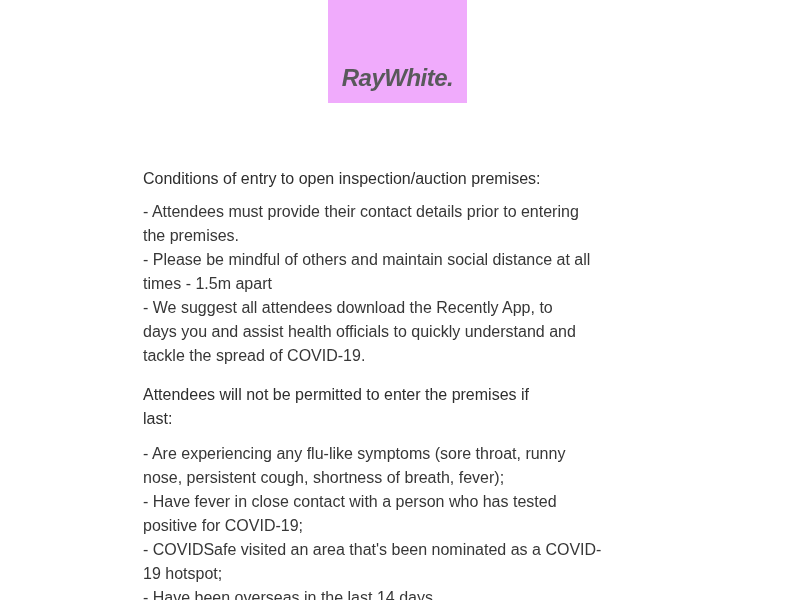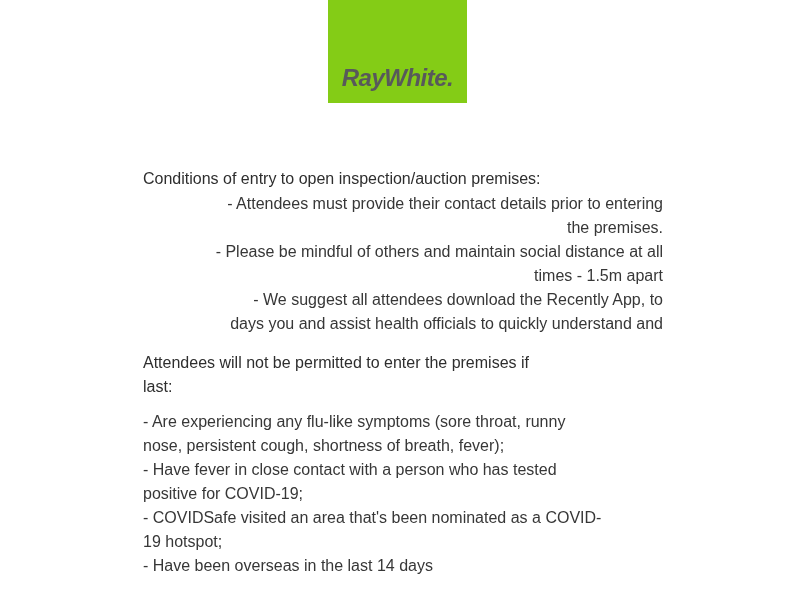--- a/index.html
+++ b/index.html
@@ -50,46 +50,47 @@
   }
   .doc-heading {
     font-weight: 400;
     color: #2e2e2e;
   }
   .doc-heading .line,
   .doc-para .line {
     height: 24px;
     white-space: nowrap;
   }
-  .para-1 { margin-top: 1px; text-align: right; }
+  .para-1 { margin-top: 9px; }
   .heading-2 { margin-top: 15px; }
   .para-2 { margin-top: 11px; }
 </style>
 </head>
 <body>
 
 <div class="page" style="background: rgb(255, 255, 255);">
 
-  <div class="logo" style="background: #84cc16;">
+  <div class="logo" style="background: #f0abfc;">
     <span class="logo-text" style="color: rgb(88, 89, 91);">RayWhite.</span>
   </div>
 
   <div class="content">
 
     <div class="doc-heading heading-1">
       <div class="line">Conditions of entry to open inspection/auction premises:</div>
     </div>
 
     <div class="doc-para para-1">
       <div class="line">- Attendees must provide their contact details prior to entering</div>
       <div class="line">the premises.</div>
       <div class="line">- Please be mindful of others and maintain social distance at all</div>
       <div class="line">times - 1.5m apart</div>
       <div class="line">- We suggest all attendees download the Recently App, to</div>
       <div class="line">days you and assist health officials to quickly understand and</div>
+      <div class="line">tackle the spread of COVID-19.</div>
     </div>
 
     <div class="doc-heading heading-2">
       <div class="line">Attendees will not be permitted to enter the premises if</div>
       <div class="line">last:</div>
     </div>
 
     <div class="doc-para para-2">
       <div class="line">- Are experiencing any flu-like symptoms (sore throat, runny</div>
       <div class="line">nose, persistent cough, shortness of breath, fever);</div>

